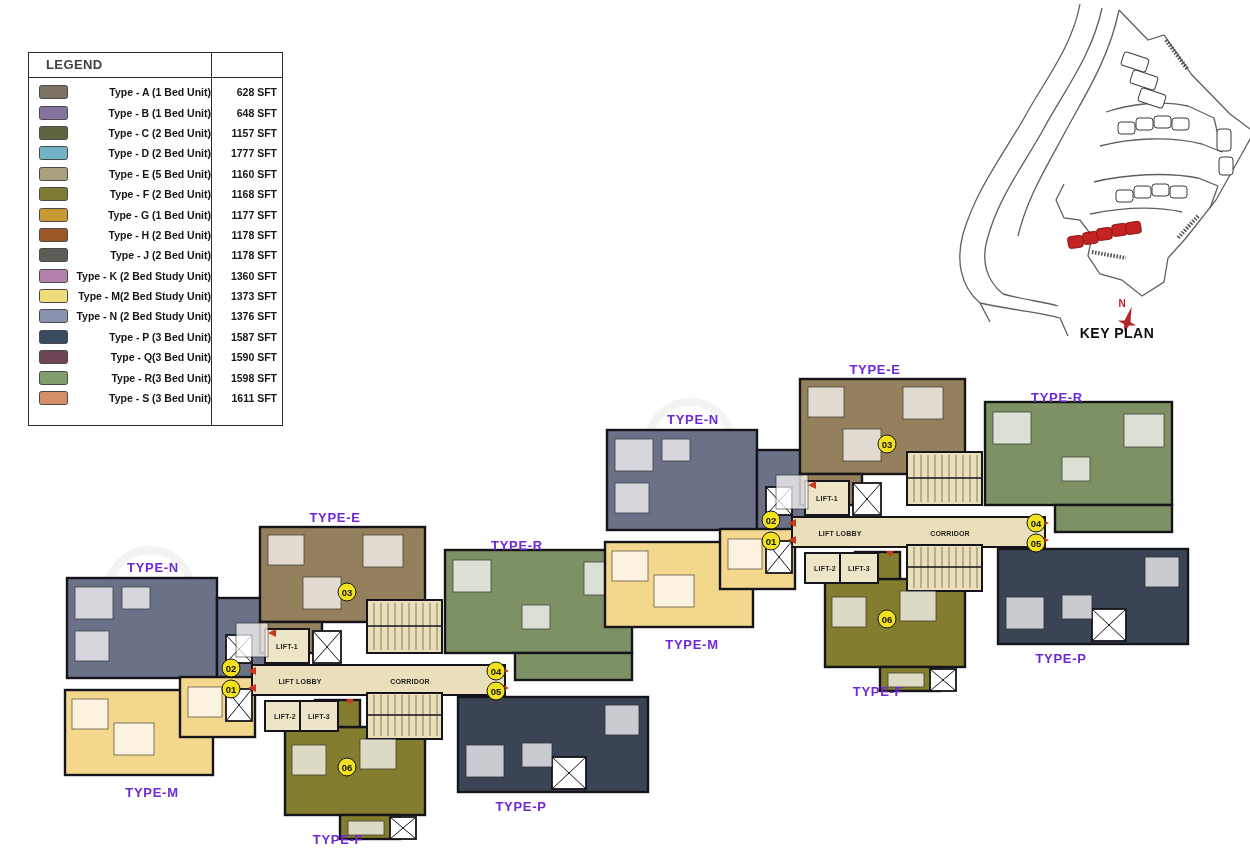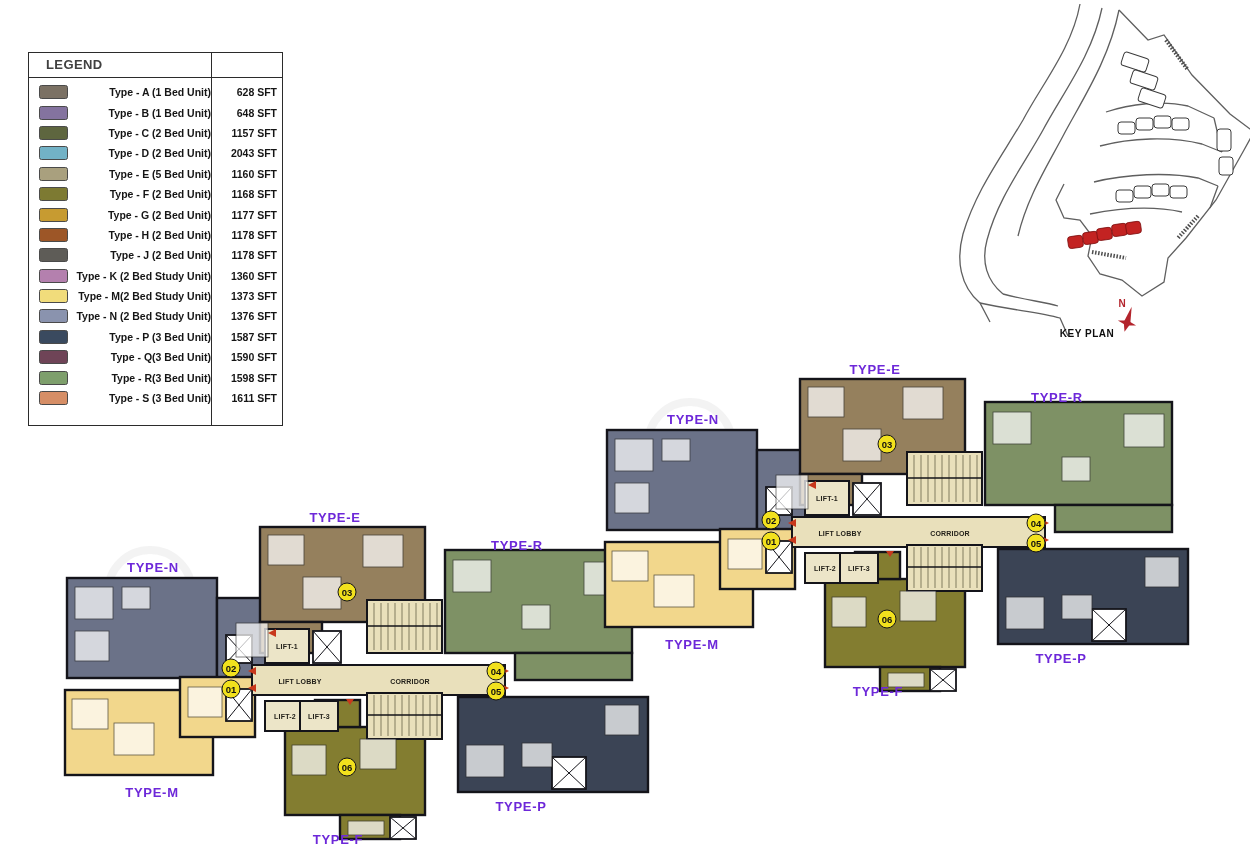--- a/index.html
+++ b/index.html
@@ -25,21 +25,21 @@
   
   #overlay{position:absolute;inset:0;pointer-events:none;}
   .type-label{position:absolute;transform:translate(-50%,-50%);
           font-size:13px;font-weight:bold;color:#6d28d9;letter-spacing:.7px;white-space:nowrap;}
   .marker{position:absolute;transform:translate(-50%,-50%);width:17px;height:17px;
           border-radius:50%;border:1.6px solid #161616;box-sizing:content-box;
           font-size:9.5px;line-height:17px;font-weight:bold;text-align:center;color:#101010;}
   .core-label{position:absolute;transform:translate(-50%,-50%);
           font-size:7px;font-weight:bold;color:#23211a;letter-spacing:.2px;white-space:nowrap;}
   .keyplan-title{position:absolute;transform:translate(-50%,-50%);
-          font-size:10px;font-weight:bold;color:#0e0e0e;letter-spacing:.5px;white-space:nowrap;}
+          font-size:14px;font-weight:bold;color:#0e0e0e;letter-spacing:.5px;white-space:nowrap;margin-left:30px;}
   .north-label{position:absolute;transform:translate(-50%,-50%);
           font-size:10px;font-weight:bold;color:#b3242c;}
 </style>
 </head>
 <body>
 
 <div id="canvas">
 
   <svg width="1250" height="849" viewBox="0 0 1250 849" style="position:absolute;inset:0;">
     <defs>
@@ -203,35 +203,35 @@
           <span class="lvalue">648 SFT</span>
         </div>
         <div class="lrow">
           <span class="lswatch" style="background: rgb(94, 102, 63);"></span>
           <span class="llabel">Type - C (2 Bed Unit)</span>
           <span class="lvalue">1157 SFT</span>
         </div>
         <div class="lrow">
           <span class="lswatch" style="background: rgb(114, 178, 198);"></span>
           <span class="llabel">Type - D (2 Bed Unit)</span>
-          <span class="lvalue">2043 SFT</span>
+          <span class="lvalue">1777 SFT</span>
         </div>
         <div class="lrow">
           <span class="lswatch" style="background: rgb(169, 160, 126);"></span>
           <span class="llabel">Type - E (5 Bed Unit)</span>
           <span class="lvalue">1160 SFT</span>
         </div>
         <div class="lrow">
           <span class="lswatch" style="background: rgb(125, 122, 50);"></span>
           <span class="llabel">Type - F (2 Bed Unit)</span>
           <span class="lvalue">1168 SFT</span>
         </div>
         <div class="lrow">
           <span class="lswatch" style="background: rgb(199, 155, 49);"></span>
-          <span class="llabel">Type - G (2 Bed Unit)</span>
+          <span class="llabel">Type - G (1 Bed Unit)</span>
           <span class="lvalue">1177 SFT</span>
         </div>
         <div class="lrow">
           <span class="lswatch" style="background: rgb(157, 86, 39);"></span>
           <span class="llabel">Type - H (2 Bed Unit)</span>
           <span class="lvalue">1178 SFT</span>
         </div>
         <div class="lrow">
           <span class="lswatch" style="background: rgb(94, 92, 87);"></span>
           <span class="llabel">Type - J (2 Bed Unit)</span>

